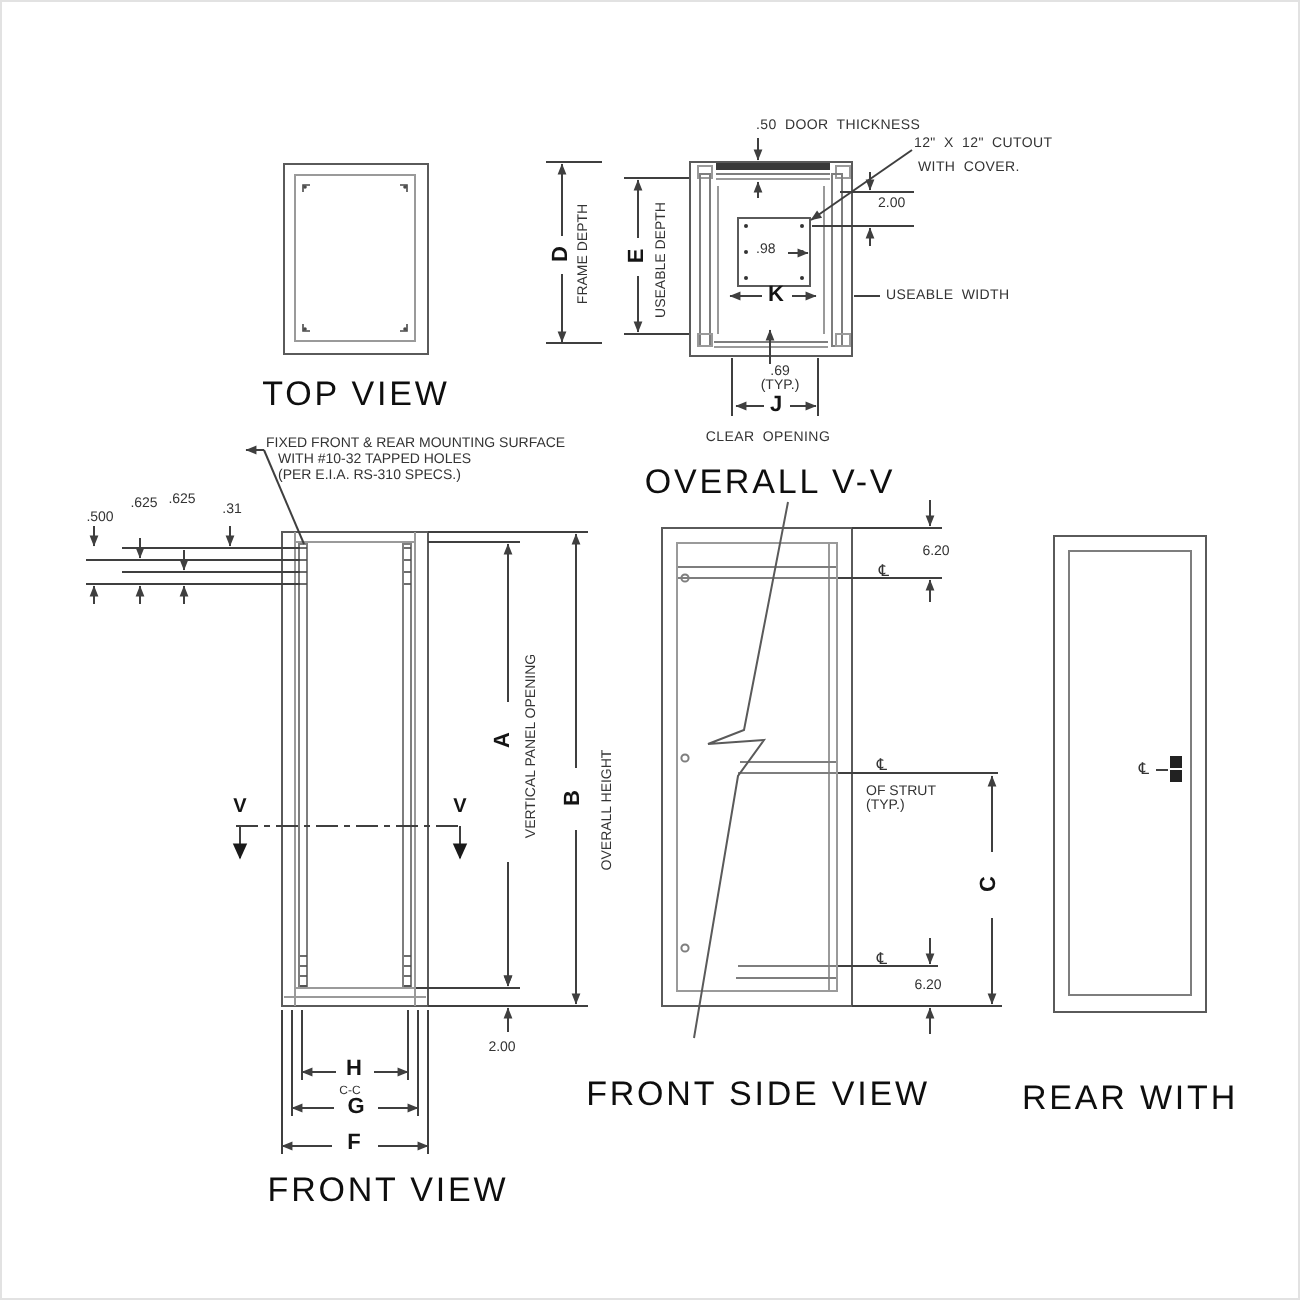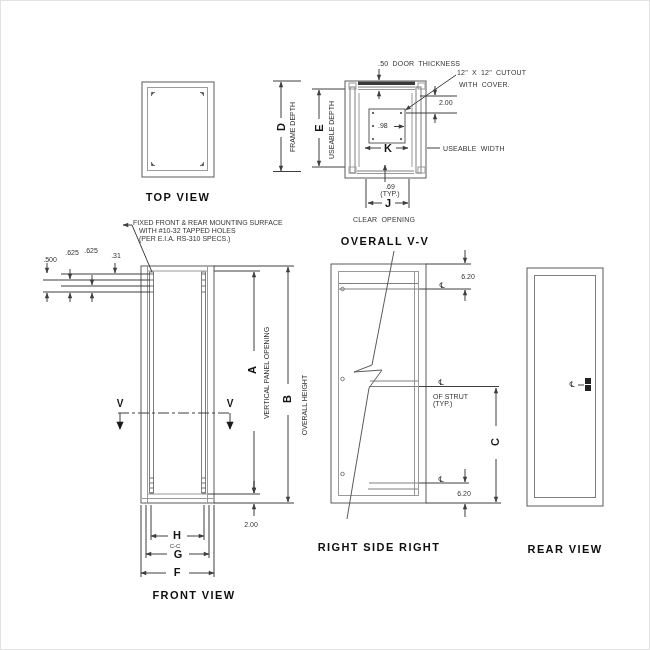--- a/index.html
+++ b/index.html
@@ -15,21 +15,21 @@
   .dash{stroke-dasharray:11 3 3 3;}
   .d-end{marker-end:url(#ah);}
   .d-start{marker-start:url(#ah);}
   .d-end2{marker-end:url(#ah2);}
   .lbl{position:absolute;font-size:7px;color:#333;white-space:nowrap;
        transform:translateY(-50%);line-height:1;}
   .c{transform:translate(-50%,-50%);}
   .rot{transform:translate(-50%,-50%) rotate(-90deg);}
   .bd{font-weight:bold;font-size:11px;color:#141414;}
   .bd10{font-weight:bold;font-size:10px;color:#141414;}
-  .t{font-weight:bold;font-size:11px;letter-spacing:1.4px;color:#0e0e0e;}
+  .t{font-weight:normal;font-size:17px;letter-spacing:1.4px;color:#0e0e0e;}
   .s6{font-size:6px;}
   .w{word-spacing:2px;letter-spacing:0.2px;}
   .cl{font-family:"DejaVu Sans",sans-serif;font-size:8px;color:#333;}
 </style>
 </head>
 <body>
 
 <div id="stage">
 
   <svg id="lines" width="650" height="650">
@@ -271,18 +271,18 @@
   <div class="lbl c t" style="left:193px;top:594px">FRONT VIEW</div>
 
   <div class="lbl c" style="left:467px;top:275px">6.20</div>
   <div class="lbl c cl" style="left:441px;top:285px">℄</div>
   <div class="lbl c cl" style="left:440px;top:382px">℄</div>
   <div class="lbl" style="left:432px;top:395px">OF STRUT</div>
   <div class="lbl" style="left:432px;top:402px">(TYP.)</div>
   <div class="lbl rot bd" style="left:494px;top:441px">C</div>
   <div class="lbl c cl" style="left:440px;top:479px">℄</div>
   <div class="lbl c" style="left:463px;top:492px">6.20</div>
-  <div class="lbl c t" style="left:378px;top:546px">RIGHT SIDE RIGHT</div>
+  <div class="lbl c t" style="left:378px;top:546px">FRONT SIDE VIEW</div>
 
   <div class="lbl c cl" style="left:571px;top:384px">℄</div>
-  <div class="lbl c t" style="left:564px;top:548px">REAR VIEW</div>
+  <div class="lbl c t" style="left:564px;top:548px">REAR WITH</div>
 
 </div>
 
 </body></html>

